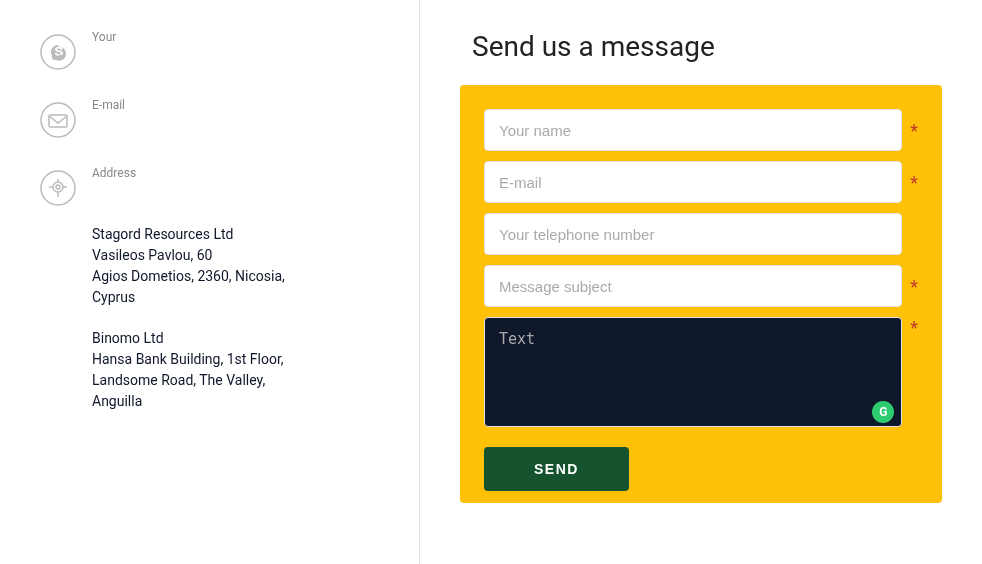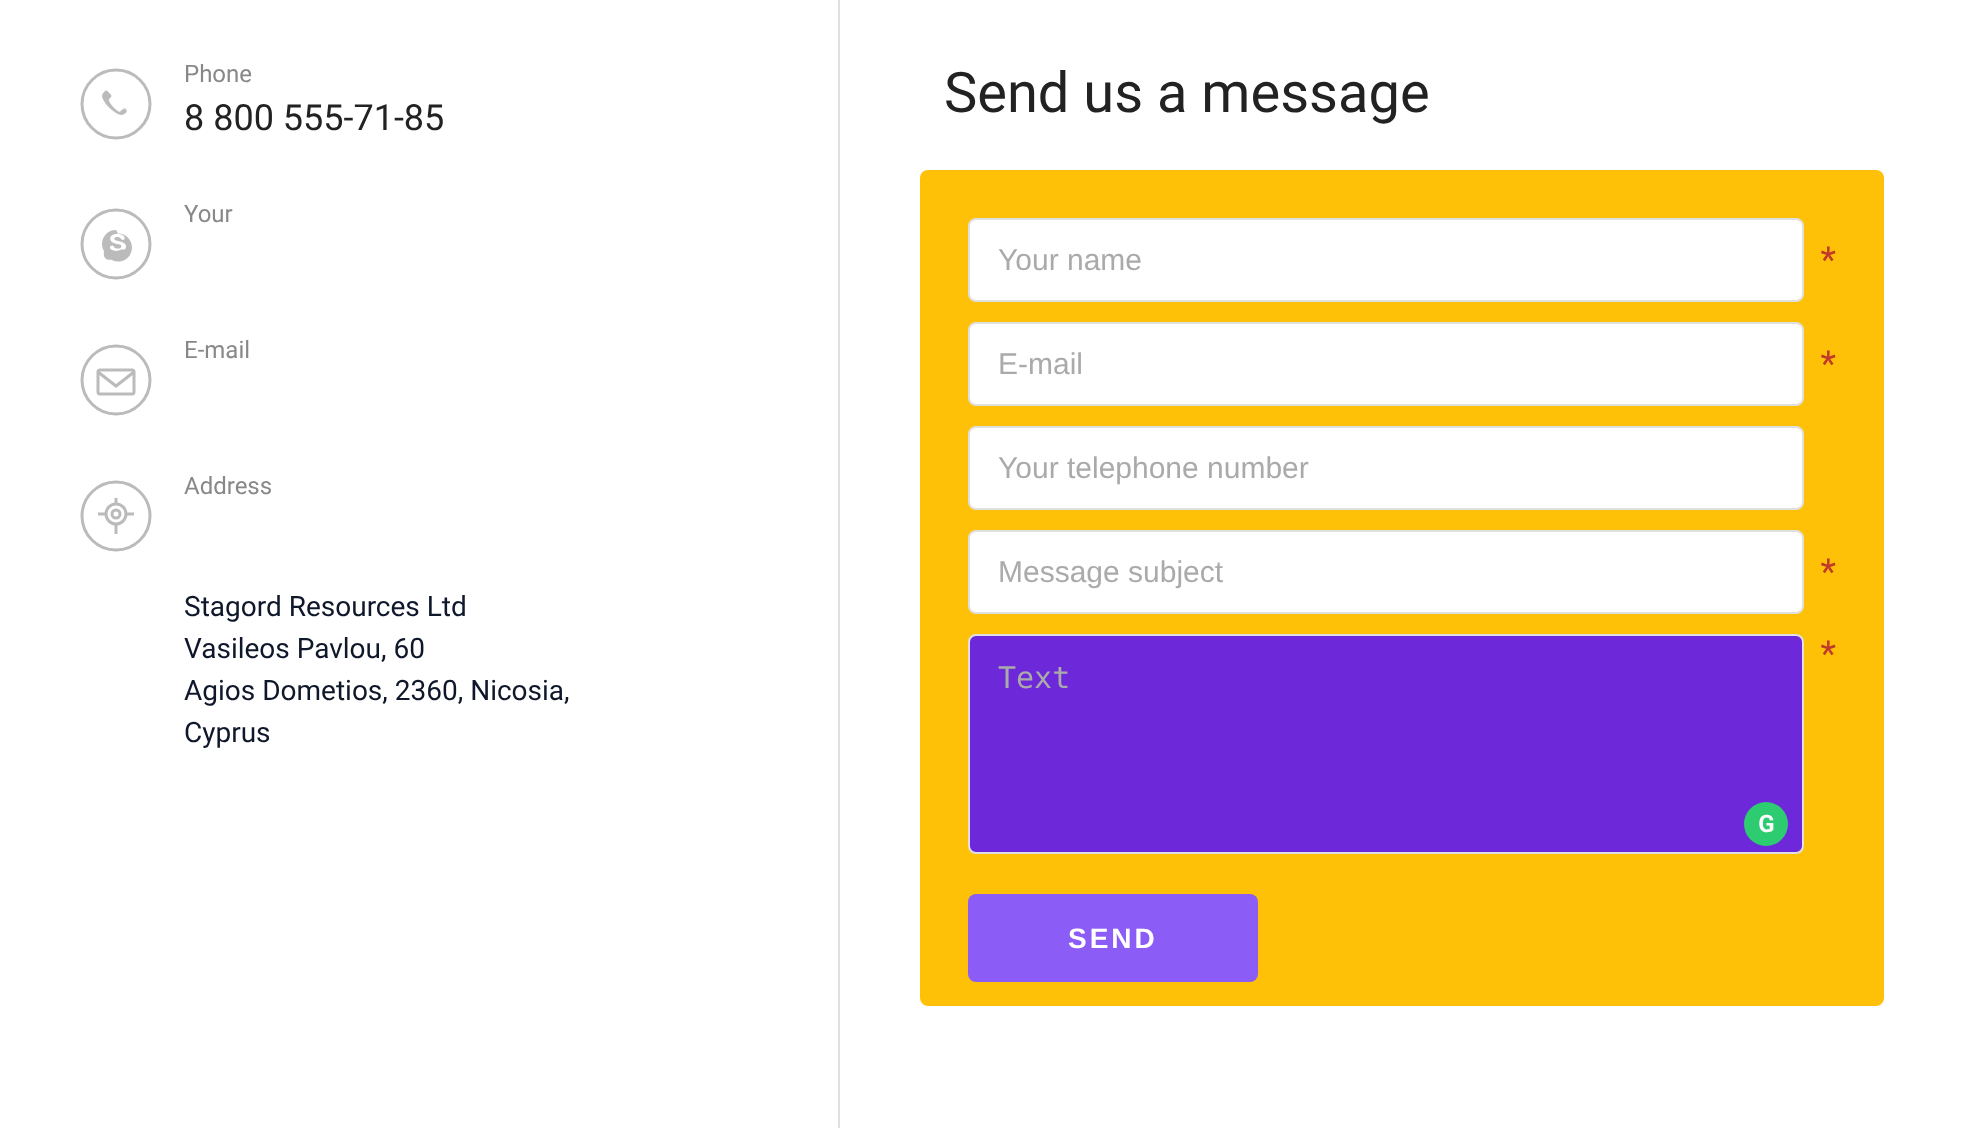--- a/index.html
+++ b/index.html
@@ -122,21 +122,21 @@
     }
 
     .textarea-row textarea {
       width: 100%;
       height: 110px;
       border: 1.5px solid #e0e0e0;
       border-radius: 4px;
       padding: 12px 14px;
       font-size: 15px;
       color: #aaa;
-      background: #6d28d9;
+      background: #0f172a;
       outline: none;
       resize: none;
       position: relative;
     }
 
     .textarea-row textarea::placeholder {
       color: #aaa;
     }
 
     .textarea-wrapper {
@@ -154,51 +154,39 @@
       border-radius: 50%;
       display: flex;
       align-items: center;
       justify-content: center;
       font-size: 12px;
       font-weight: bold;
       color: white;
     }
 
     .send-btn {
-      background: #8b5cf6;
+      background: #14532d;
       color: #fff;
       border: none;
       border-radius: 4px;
       padding: 0 50px;
       height: 44px;
       font-size: 14px;
       font-weight: 600;
       letter-spacing: 1.5px;
       cursor: pointer;
       display: block;
       margin-top: 6px;
     }
   </style>
 </head>
 <body>
 
 <div class="left-panel">
 
-  <div class="contact-item">
-    <div class="contact-icon">
-      <svg viewBox="0 0 36 36" fill="none" xmlns="http://www.w3.org/2000/svg">
-        <circle cx="18" cy="18" r="17" stroke="#bbb" stroke-width="1.5" fill="none"></circle>
-        <path d="M22.5 20.8c-.4-.4-1-.4-1.4 0l-.8.8c-.3.3-.8.3-1.1.1-1-.6-1.9-1.4-2.7-2.3-.8-.9-1.5-1.9-2-2.9-.2-.3-.1-.7.1-1l.8-.9c.4-.4.4-1 0-1.4l-1.6-1.6c-.4-.4-1-.4-1.4 0l-.6.6c-.8.8-1 2-.5 3 .8 1.7 2 3.3 3.4 4.7 1.4 1.4 3 2.6 4.8 3.4 1 .4 2.2.3 3-.5l.6-.6c.4-.4.4-1 0-1.4l-1.6-1.5z" fill="#bbb"></path>
-      </svg>
-    </div>
-    <div class="contact-info">
-      <div class="label">Phone</div>
-      <div class="value">8 800 555-71-85</div>
-    </div>
-  </div>
 
   <div class="contact-item">
     <div class="contact-icon">
       <svg viewBox="0 0 36 36" fill="none" xmlns="http://www.w3.org/2000/svg">
         <circle cx="18" cy="18" r="17" stroke="#bbb" stroke-width="1.5" fill="none"></circle>
         <path d="M18 11c-3.9 0-7 3.1-7 7 0 1.3.4 2.6 1 3.6-.1.5-.1.9-.1 1.4 0 2.2 1.8 3.3 3.5 2.8 1 .6 2.2 1 3.6 1 3.9 0 7-3.1 7-7s-3.1-7-7-7zm2.5 9.8c-.4.3-1 .5-1.7.6-.5.1-1 .1-1.6 0-.6-.1-1.1-.3-1.6-.6-.4-.3-.6-.7-.6-1.1 0-.3.1-.5.3-.7.2-.2.4-.3.7-.3.2 0 .4.1.5.2.2.2.3.4.5.6.2.3.5.5.8.6.3.1.7.2 1.2.2.5 0 .9-.1 1.2-.3.3-.2.5-.4.5-.7 0-.2-.1-.4-.2-.6-.2-.2-.4-.3-.7-.4-.3-.1-.8-.2-1.4-.3-.8-.2-1.5-.4-2-.7-.5-.3-.8-.6-1-.9-.2-.3-.3-.7-.3-1.1 0-.5.1-.9.4-1.3.3-.4.7-.6 1.3-.8.5-.2 1.1-.3 1.8-.3.6 0 1.1.1 1.6.2.5.1.8.3 1.2.5.3.2.5.4.7.7.2.2.2.5.2.7 0 .3-.1.5-.3.7-.2.2-.4.3-.7.3-.2 0-.4-.1-.5-.2-.1-.1-.2-.3-.4-.5-.2-.3-.4-.5-.7-.6-.3-.1-.6-.2-1-.2-.5 0-.9.1-1.1.3-.3.2-.4.4-.4.6 0 .1 0 .3.1.4.1.1.2.2.4.3.2.1.4.2.6.2.2.1.5.1.9.2.6.1 1.2.3 1.7.5.5.2.9.4 1.2.6.3.2.5.5.7.8.1.3.2.6.2 1 0 .5-.2 1-.6 1.4z" fill="#bbb"></path>
       </svg>
     </div>
     <div class="contact-info">
       <div class="label">Your</div>
@@ -235,20 +223,26 @@
     </div>
   </div>
 
   <div class="address-section">
     <div class="address-block">
       Stagord Resources Ltd<br>
       Vasileos Pavlou, 60<br>
       Agios Dometios, 2360, Nicosia,<br>
       Cyprus
     </div>
+    <div class="address-block">
+      Binomo Ltd<br>
+      Hansa Bank Building, 1st Floor,<br>
+      Landsome Road, The Valley,<br>
+      Anguilla
+    </div>
   </div>
 
 </div>
 
 <div class="right-panel">
   <h2 class="form-title">Send us a message</h2>
 
   <div class="form-container">
 
     <div class="field-row">

